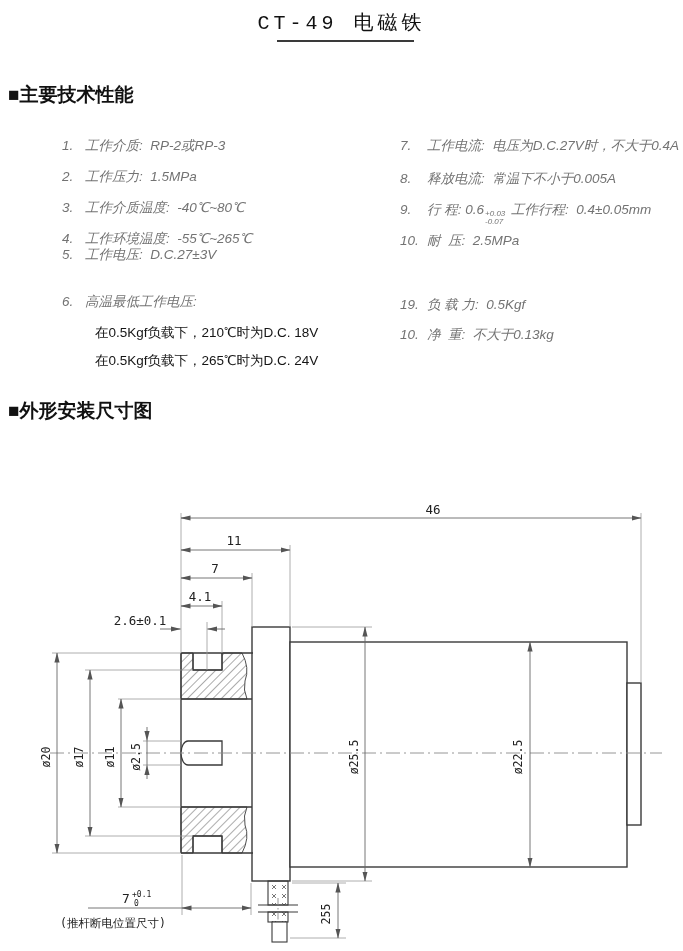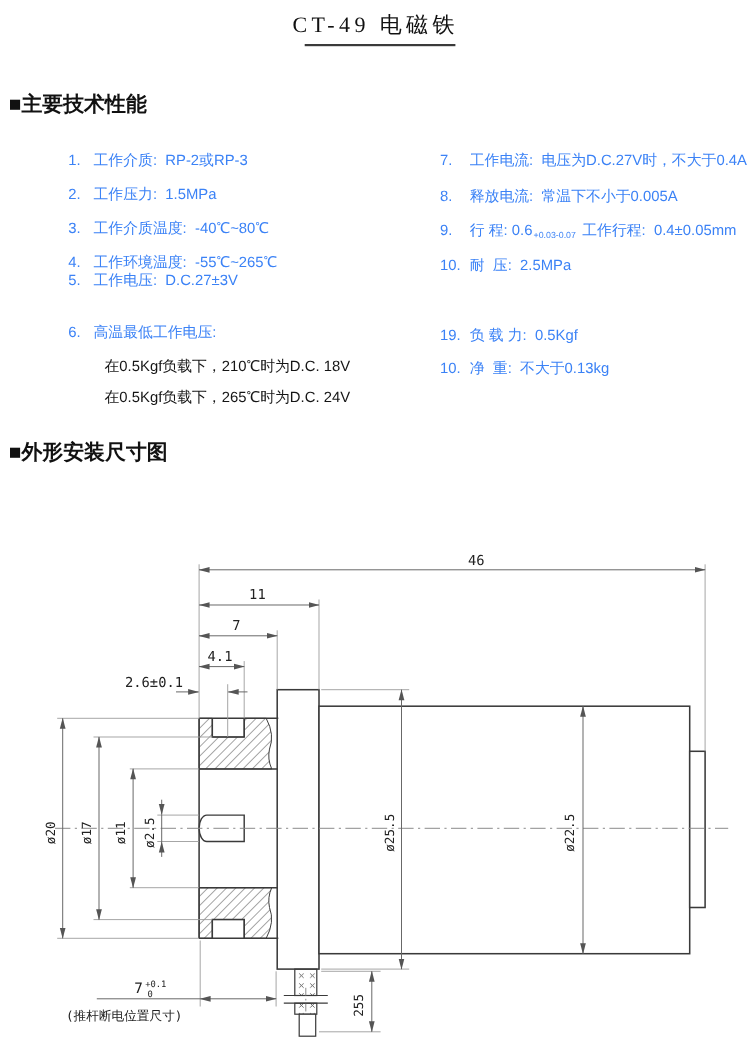--- a/index.html
+++ b/index.html
@@ -1,27 +1,27 @@
 <!DOCTYPE html>
 <html><head>
 <meta charset="utf-8">
 <style>
   html,body{margin:0;padding:0;background:#ffffff;}
   .page{position:relative;width:683px;height:951px;background:#fff;overflow:hidden;
         font-family:"Liberation Sans",sans-serif;color:#1b1b1b;}
   .title{position:absolute;left:0;right:0;top:9px;text-align:center;
-         font-family:Liberation Serif, serif;font-size:20px;letter-spacing:4px;color:#111;}
+         font-family:Liberation Mono, monospace;font-size:20px;letter-spacing:4px;color:#111;}
   .title-underline{position:absolute;left:277px;top:40px;width:137px;height:2px;background:#3a3a3a;}
   .sec-h{position:absolute;left:8px;font-size:19px;font-weight:bold;color:#111;white-space:pre;}
-  .row{position:absolute;white-space:pre;font-size:13.5px;color:#3b82f6;}
+  .row{position:absolute;white-space:pre;font-size:13.5px;color:#737373;font-style:italic;}
   .rowL .num{display:inline-block;width:23px;}
   .rowR .num{display:inline-block;width:27px;}
   .sub{position:absolute;white-space:pre;font-size:13.5px;color:#151515;}
-  .tolst{display:inline-flex;flex-direction:row;vertical-align:-2px;
-         font-size:8px;line-height:7.5px;margin:0 2px 0 1px;text-align:right;}
+  .tolst{display:inline-flex;flex-direction:column;vertical-align:-2px;
+         font-size:8px;line-height:7.5px;margin:0 2px 0 1px;}
   svg text{font-family:"DejaVu Sans Mono",monospace;fill:#222;}
 </style>
 </head>
 <body>
 
 <div class="page">
 
   <div class="title">CT-49 电磁铁</div>
   <div class="title-underline"></div>
 

